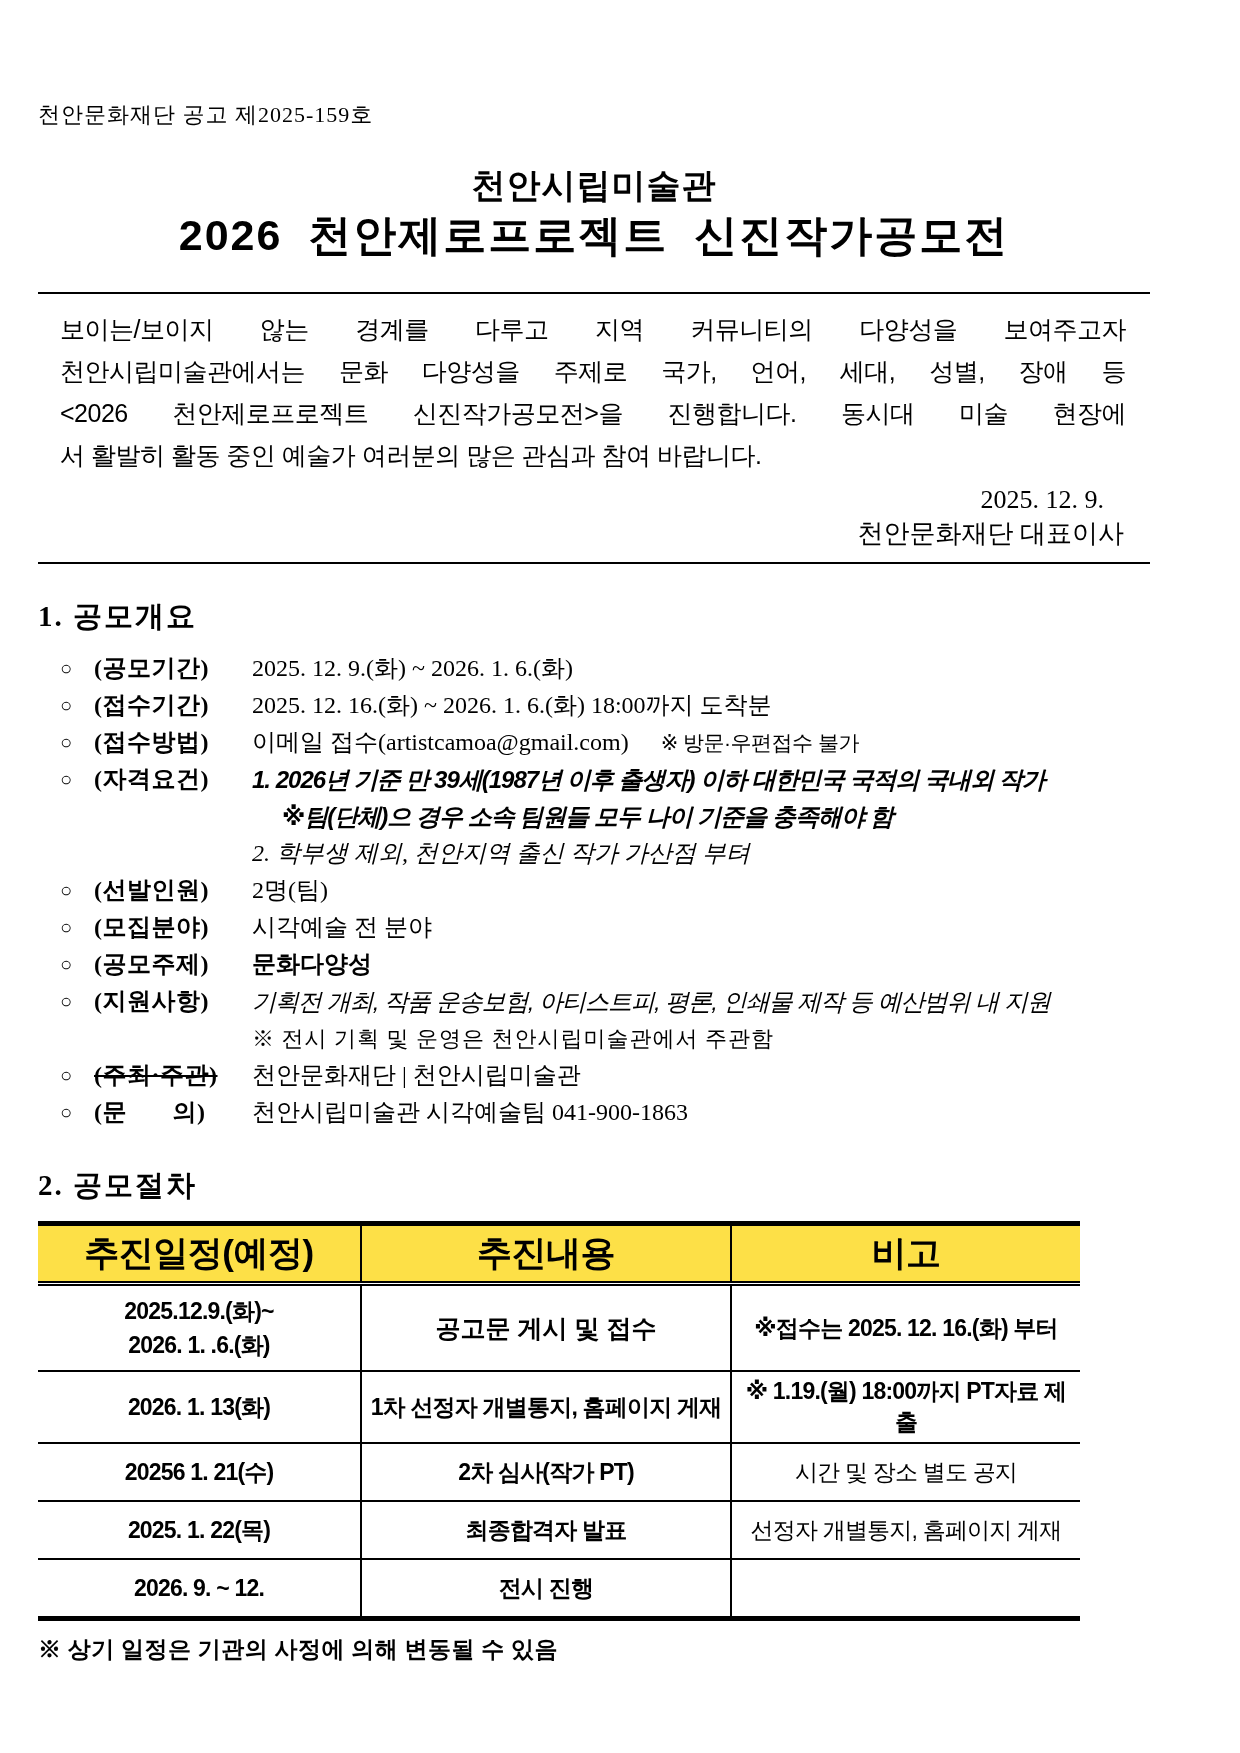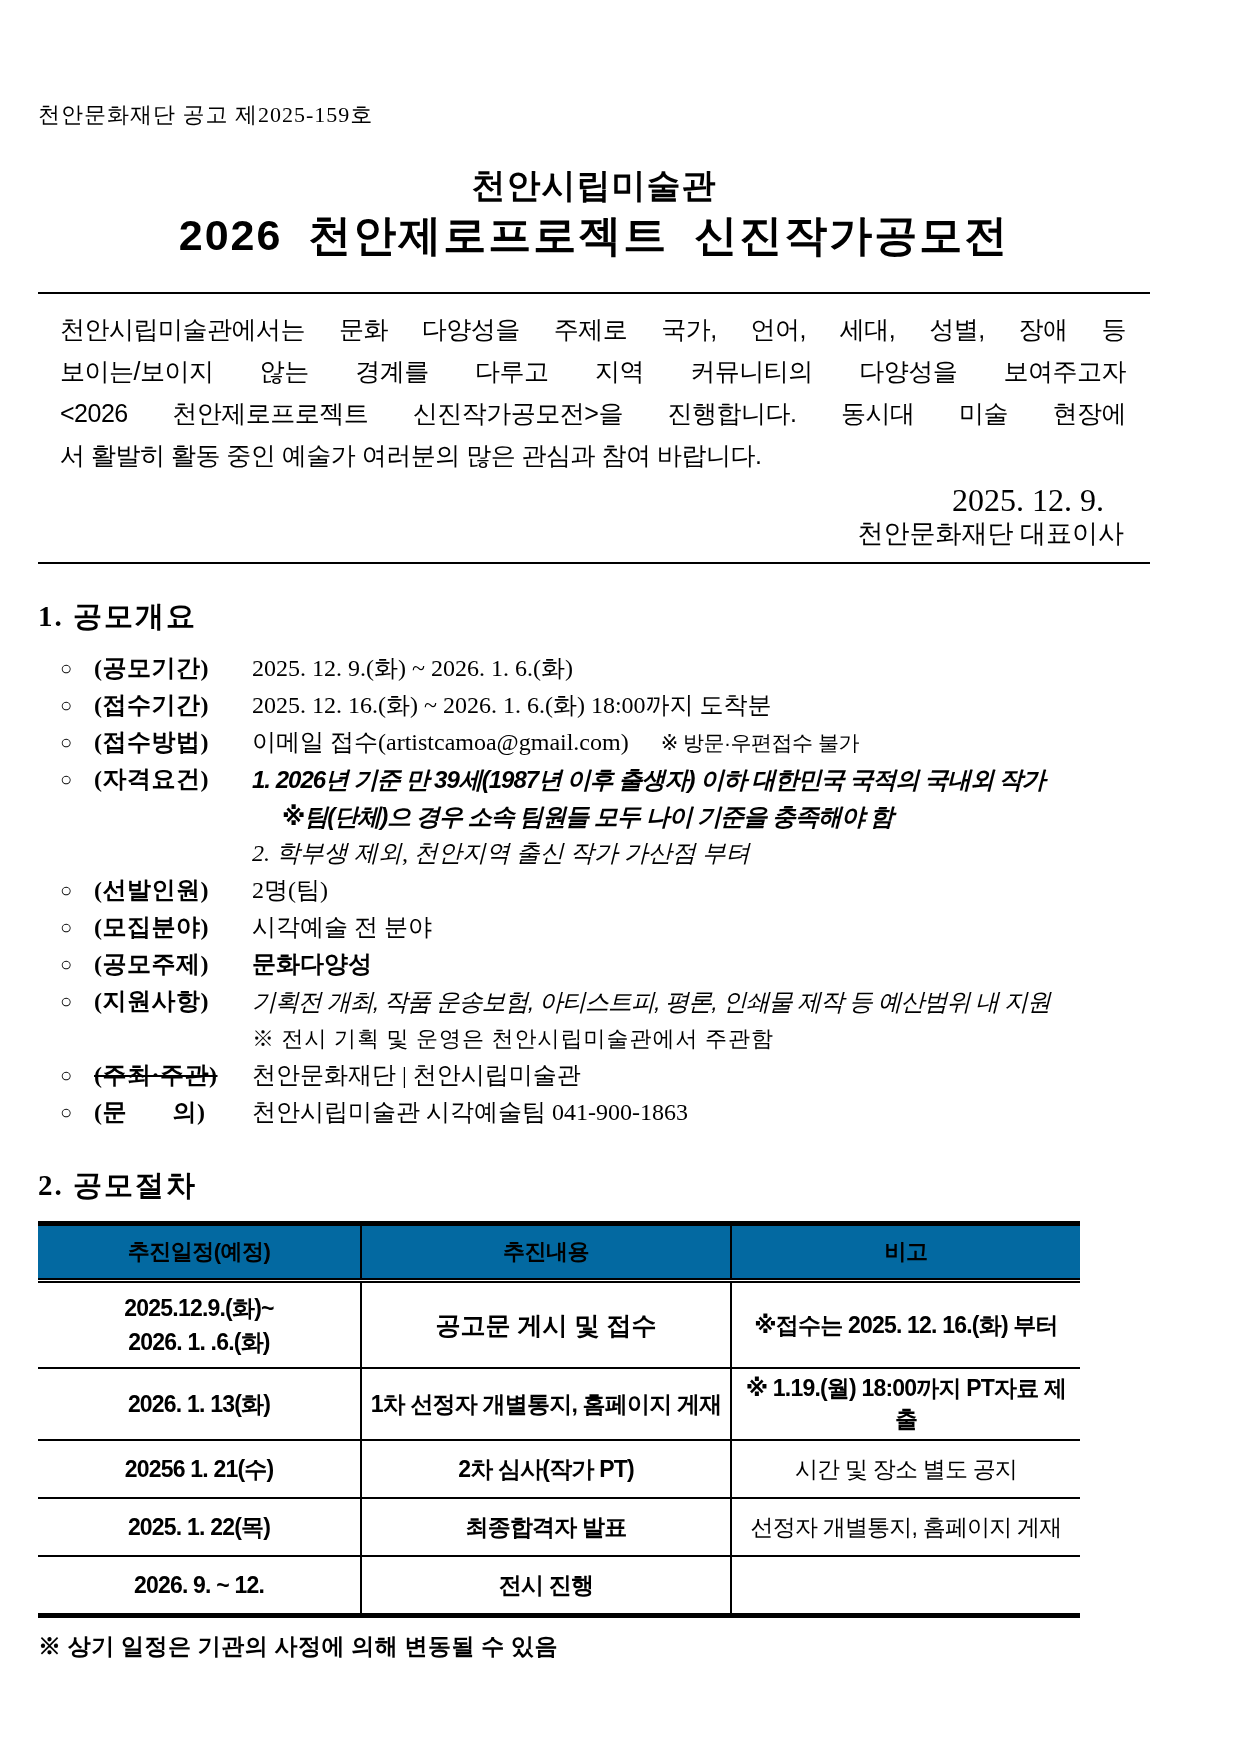--- a/index.html
+++ b/index.html
@@ -49,21 +49,21 @@
     font-family: "Liberation Sans", "DejaVu Sans", sans-serif;
     font-size: 25px;
     line-height: 42px;
     letter-spacing: -0.5px;
   }
   .intro-line { text-align: justify; text-align-last: justify; }
   .intro-line.last { text-align: left; text-align-last: left; }
 
   .date-line {
     text-align: right;
-    font-size: 32px;
+    font-size: 26px;
     padding-right: 46px;
     margin-top: 8px;
     line-height: 32px;
   }
   .signer-line {
     text-align: right;
     font-size: 26px;
     padding-right: 26px;
     margin-top: 2px;
     line-height: 32px;
@@ -133,24 +133,24 @@
     border-bottom: 5px solid #000;
     table-layout: fixed;
   }
   table.proc th, table.proc td {
     text-align: center;
     vertical-align: middle;
     padding: 4px 6px;
     overflow: hidden;
   }
   table.proc th {
-    background: #0369a1;
-    font-family: "Liberation Sans", "DejaVu Sans", sans-serif;
-    font-weight: 700;
-    font-size: 22px;
+    background: #fde047;
+    font-family: "Liberation Sans", "DejaVu Sans", sans-serif;
+    font-weight: 700;
+    font-size: 35px;
     height: 44px;
     border-bottom: 5px double #000;
     letter-spacing: -0.5px;
   }
   table.proc td {
     font-family: "Liberation Sans", "DejaVu Sans", sans-serif;
     font-size: 23px;
     letter-spacing: -0.8px;
     height: 48px;
   }
@@ -177,22 +177,22 @@
 <div class="page">
 
   <div class="doc-number">천안문화재단 공고 제2025-159호</div>
 
   <div class="title-org">천안시립미술관</div>
   <div class="title-main">2026 천안제로프로젝트 신진작가공모전</div>
 
   <hr class="rule rule-top">
 
   <div class="intro">
+    <div class="intro-line">보이는/보이지 않는 경계를 다루고 지역 커뮤니티의 다양성을 보여주고자</div>
     <div class="intro-line">천안시립미술관에서는 문화 다양성을 주제로 국가, 언어, 세대, 성별, 장애 등</div>
-    <div class="intro-line">보이는/보이지 않는 경계를 다루고 지역 커뮤니티의 다양성을 보여주고자</div>
     <div class="intro-line">&lt;2026 천안제로프로젝트 신진작가공모전&gt;을 진행합니다. 동시대 미술 현장에</div>
     <div class="intro-line last">서 활발히 활동 중인 예술가 여러분의 많은 관심과 참여 바랍니다.</div>
   </div>
 
   <div class="date-line">2025. 12. 9.</div>
   <div class="signer-line">천안문화재단 대표이사</div>
 
   <hr class="rule rule-mid">
 
   <div class="sec-heading">1. 공모개요</div>

